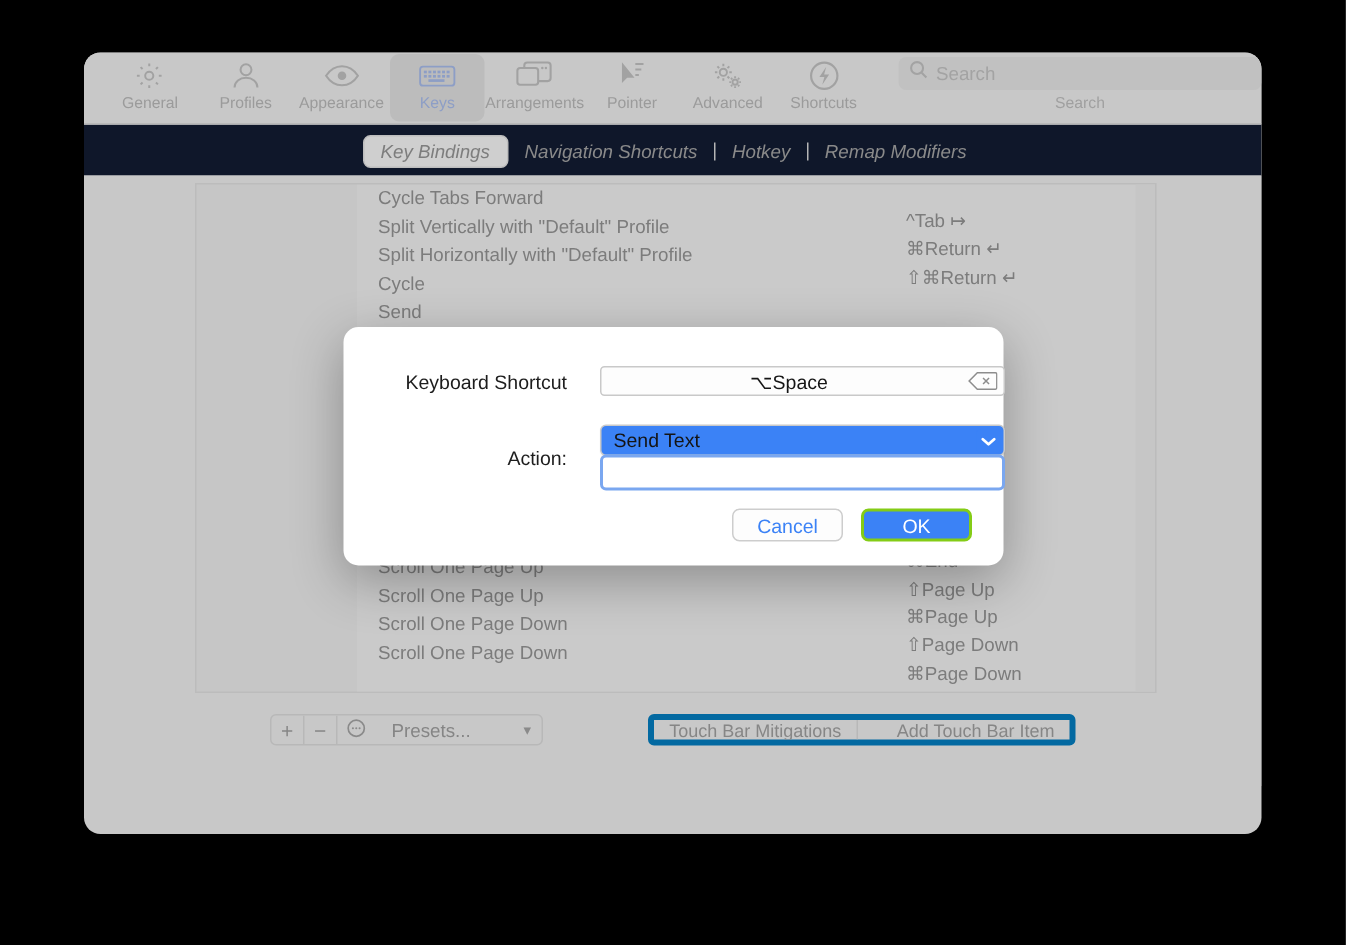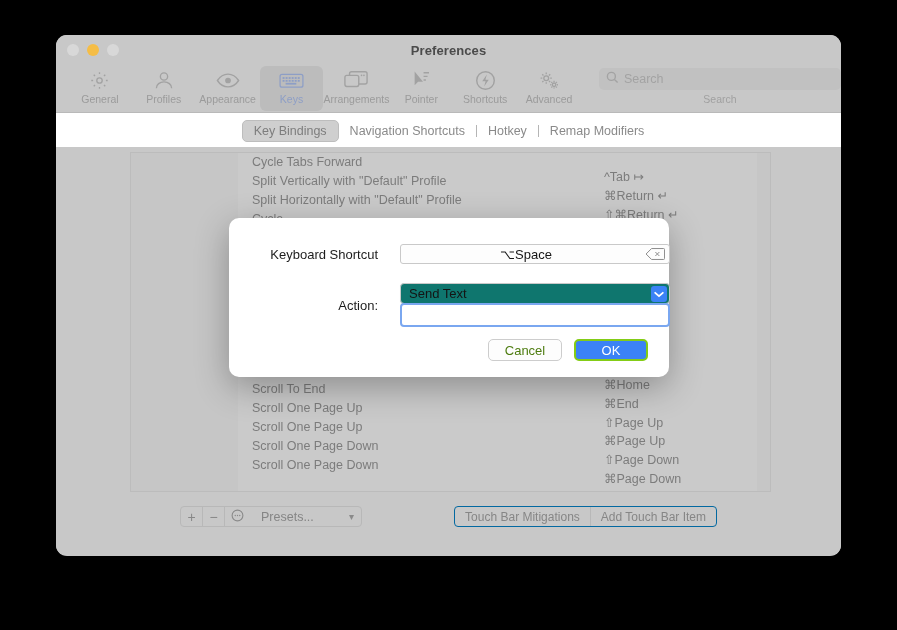--- a/index.html
+++ b/index.html
@@ -123,25 +123,26 @@
   }
   .tb-search-label {
     margin-top: 3px;
     font-size: 10.5px;
     color: #a0a0a0;
   }
 
   
   .tabbar {
     height: 34px;
-    background: #ffffff;
+    background: #0f172a;
     display: flex;
     align-items: center;
     justify-content: center;
     padding-top: 2px;
+    font-style: italic;
   }
   .seg {
     display: flex;
     align-items: center;
     height: 22px;
     border-radius: 5px;
   }
   .seg-item {
     position: relative;
     font-size: 12.5px;
@@ -251,23 +252,24 @@
     cursor: default;
   }
   .pg-presets .chev { margin-left: auto; font-size: 10px; color: #8a8a8a; }
 
   .touchbar-group {
     position: absolute;
     right: 124px;
     top: 8px;
     display: flex;
     height: 21px;
-    border: 1px solid #0369a1;
+    border: 4px solid #0369a1;
     border-radius: 4px;
     overflow: hidden;
+    gap: 16px;
   }
   .tbg-btn {
     padding: 0 10px;
     display: flex;
     align-items: center;
     font-size: 12px;
     color: #868686;
     border-right: 1px solid #b8b8b8;
     white-space: nowrap;
     cursor: default;
@@ -323,21 +325,21 @@
     transform: translateY(-50%);
     display: flex;
   }
 
   .action-row { left: 24px; top: 56px; }
   .action-row .field-label { width: 125px; margin-top: 24px; }
   .popup {
     margin-left: 22px;
     width: 270px;
     height: 21px;
-    background: #0f766e;
+    background: #3b82f6;
     border: 1px solid #c9c9c9;
     border-radius: 4px;
     display: flex;
     align-items: center;
     padding-left: 8px;
     position: relative;
     box-shadow: 0 0.5px 1px rgba(0,0,0,0.07);
   }
   .popup-value { font-size: 13px; color: #141414; }
   .popup-arrow {
@@ -376,44 +378,36 @@
     display: flex;
     align-items: center;
     justify-content: center;
     cursor: default;
     white-space: nowrap;
   }
   .btn-cancel {
     width: 74px;
     background: #fdfdfd;
     border: 1px solid #cdcdcd;
-    color: #4d7c0f;
+    color: #3b82f6;
   }
   .btn-ok {
     width: 74px;
     background: #3b82f6;
     color: #ffffff;
     border: 2px solid #84cc16;
   }
 </style>
 </head>
 <body>
 
 <div id="screen">
 
   <div class="prefs-window">
 
-    <div class="titlebar">
-      <div class="traffic">
-        <div class="light"></div>
-        <div class="light amber"></div>
-        <div class="light"></div>
-      </div>
-      <div class="window-title">Preferences</div>
-    </div>
 
     <div class="toolbar">
 
       <div class="tb-item">
         <span class="tb-icon">
           <svg width="21" height="21" viewBox="0 0 24 24" fill="none" stroke="#a2a2a2" stroke-width="1.5">
             <circle cx="12" cy="12" r="3.1"></circle>
             <path d="M12 2.6v2.1M12 19.3v2.1M21.4 12h-2.1M4.7 12H2.6M18.6 5.4l-1.5 1.5M6.9 17.1l-1.5 1.5M18.6 18.6l-1.5-1.5M6.9 6.9L5.4 5.4"></path>
           </svg>
         </span>
@@ -481,38 +475,38 @@
           <svg width="20" height="20" viewBox="0 0 22 22" fill="none" stroke="#a2a2a2" stroke-width="1.5">
             <path d="M4 1.6v15.2l3.8-3.8h5.4L4 1.6z" fill="#a2a2a2" stroke="none"></path>
             <path d="M13.8 3h6M13.8 7h4.4M13.8 11h2.6"></path>
           </svg>
         </span>
         <span class="tb-label">Pointer</span>
       </div>
 
       <div class="tb-item">
         <span class="tb-icon">
-          <svg width="21" height="21" viewBox="0 0 22 22" fill="none" stroke="#a2a2a2" stroke-width="1.5">
-            <circle cx="11" cy="11" r="9.2"></circle>
-            <path d="M12.4 4.8L7.6 11.8h3.5l-1.5 5.4 4.8-7h-3.5l1.5-5.4z" fill="#a2a2a2" stroke="none"></path>
-          </svg>
-        </span>
-        <span class="tb-label">Shortcuts</span>
-      </div>
-
-      <div class="tb-item">
-        <span class="tb-icon">
           <svg width="24" height="21" viewBox="0 0 26 22" fill="none" stroke="#a2a2a2" stroke-width="1.4">
             <circle cx="10" cy="8.5" r="2.6"></circle>
             <path d="M10 2.4v1.8M10 12.8v1.8M16.1 8.5h-1.8M5.7 8.5H3.9M14.3 4.2l-1.3 1.3M7 11.5l-1.3 1.3M14.3 12.8L13 11.5M7 5.5L5.7 4.2"></path>
             <circle cx="18.5" cy="15.6" r="1.9"></circle>
             <path d="M18.5 11.4v1.2M18.5 18.6v1.2M22.7 15.6h-1.2M15.5 15.6h-1.2M21.5 12.6l-0.9 0.9M16.4 17.7l-0.9 0.9M21.5 18.6l-0.9-0.9M16.4 13.5l-0.9-0.9"></path>
           </svg>
         </span>
         <span class="tb-label">Advanced</span>
+      </div>
+
+      <div class="tb-item">
+        <span class="tb-icon">
+          <svg width="21" height="21" viewBox="0 0 22 22" fill="none" stroke="#a2a2a2" stroke-width="1.5">
+            <circle cx="11" cy="11" r="9.2"></circle>
+            <path d="M12.4 4.8L7.6 11.8h3.5l-1.5 5.4 4.8-7h-3.5l1.5-5.4z" fill="#a2a2a2" stroke="none"></path>
+          </svg>
+        </span>
+        <span class="tb-label">Shortcuts</span>
       </div>
 
       <div class="tb-search-wrap">
         <div class="tb-search">
           <span>
             <svg width="13" height="13" viewBox="0 0 14 14" fill="none" stroke="#a3a3a3" stroke-width="1.5">
               <circle cx="5.8" cy="5.8" r="4.3"></circle>
                 <path d="M9.1 9.1l3.4 3.4"></path>
             </svg>
           </span>

